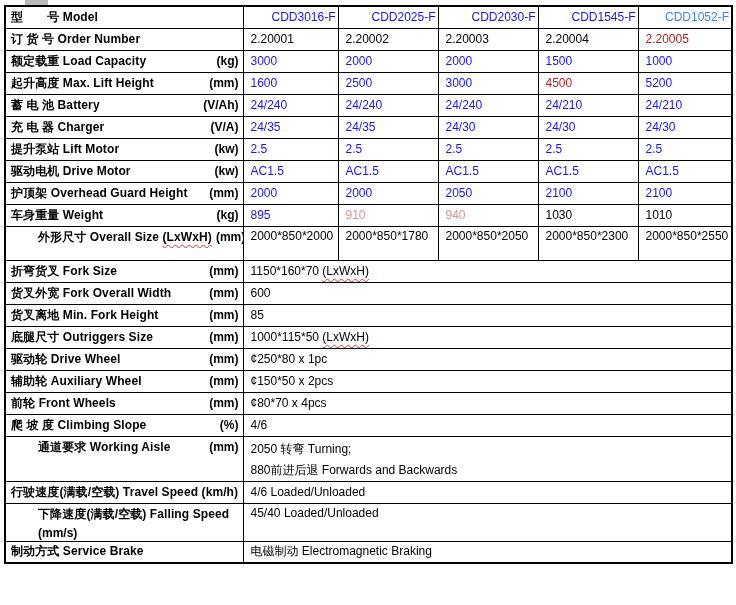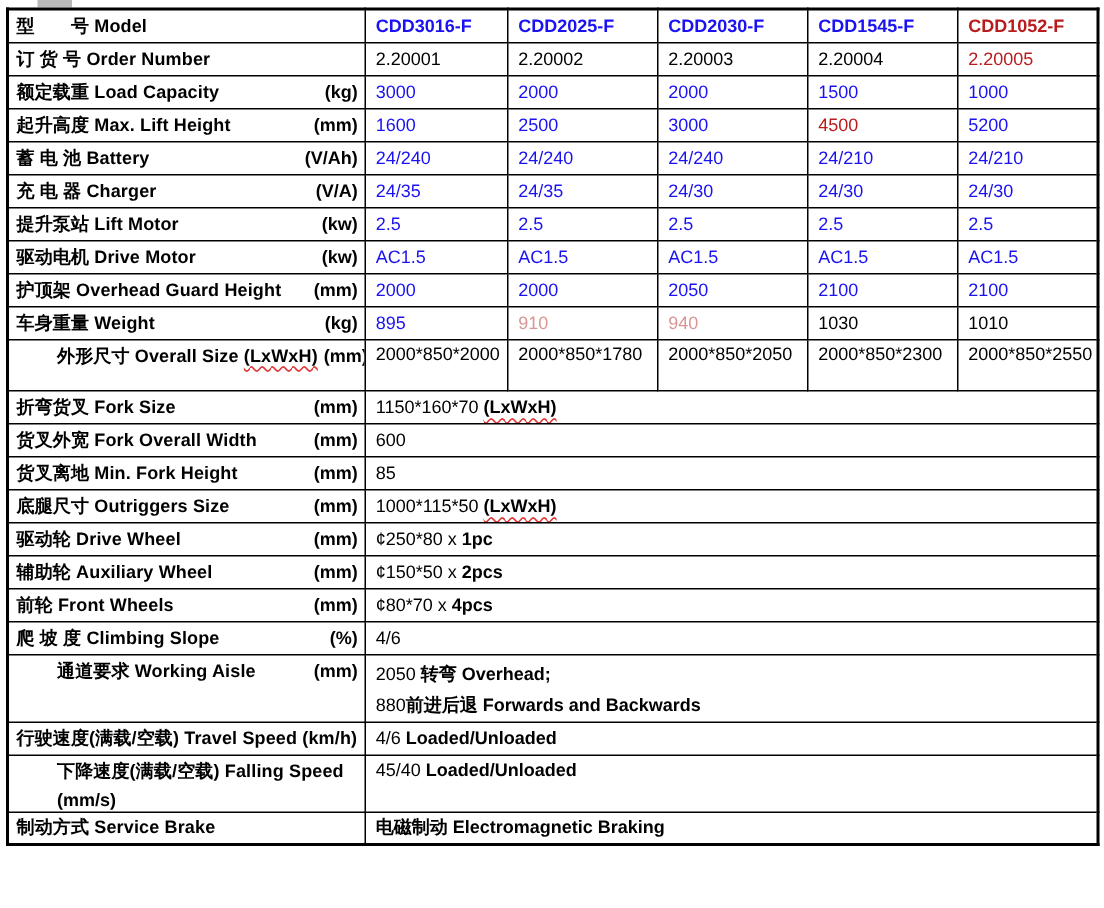--- a/index.html
+++ b/index.html
@@ -18,21 +18,21 @@
     border:1px solid #000; padding:0; vertical-align:middle;
     font-size:12px; color:#000; overflow:hidden;
   }
   .lblcell { padding:0 4px 0 5px; font-weight:bold;margin-left:24px; }
   .lblrow  { display:flex; justify-content:space-between; align-items:baseline; }
   .lt      { white-space:nowrap; letter-spacing:0.1px; }
   .unit    { font-weight:bold; white-space:nowrap; padding-left:4px; }
   .lbl2    { margin-top:3px; white-space:nowrap; }
   .valcell { padding:0 2px 0 7px; white-space:nowrap; }
   .valline { white-space:nowrap; line-height:21px; }
-  .b       { font-weight:bold; }
+  .b       { font-weight:normal;text-align:right; }
   .sq      {
     text-decoration-line:underline; text-decoration-style:wavy;
     text-decoration-color:#e03333; text-decoration-thickness:1px;
     text-underline-offset:3px;
   }
   tr.h22 { height:22px; }
   tr.h34 { height:34px; }
   tr.h44 { height:44px; }
   tr.h38 { height:38px; }
   tr.vtop td { vertical-align:top; }
@@ -58,21 +58,21 @@
       <tr class="h22">
     <td class="lblcell">
           <div class="lblrow">
             <span class="lt">型　　号 Model</span>
           </div>
         </td>
     <td class="valcell b" style="color: rgb(26, 18, 240);">CDD3016-F</td>
     <td class="valcell b" style="color: rgb(26, 18, 240);">CDD2025-F</td>
     <td class="valcell b" style="color: rgb(26, 18, 240);">CDD2030-F</td>
     <td class="valcell b" style="color: rgb(26, 18, 240);">CDD1545-F</td>
-    <td class="valcell b" style="color: #b91c1c; margin-top: 48px;">CDD1052-F</td>
+    <td class="valcell b" style="color: #3b82f6; margin-top: 48px;">CDD1052-F</td>
   </tr>
 
   <tr class="h22">
     <td class="lblcell">
           <div class="lblrow">
             <span class="lt">订 货 号 Order Number</span>
             <span class="unit"></span>
           </div>
         </td>
     <td class="valcell" style="color: rgb(0, 0, 0);">2.20001</td>
@@ -289,21 +289,21 @@
   </tr>
 
   <tr class="h44 vtop">
     <td class="lblcell">
           <div class="lblrow">
             <span class="lt">通道要求 Working Aisle</span>
             <span class="unit">(mm)</span>
           </div>
         </td>
     <td class="valcell" colspan="5">
-      <div class="valline"><span>2050 </span><span class="b">转弯 Overhead;</span></div>
+      <div class="valline"><span>2050 </span><span class="b">转弯 Turning;</span></div>
       <div class="valline"><span>880</span><span class="b">前进后退 Forwards and Backwards</span></div>
     </td>
   </tr>
 
   <tr class="h22">
     <td class="lblcell">
           <div class="lblrow">
             <span class="lt">行驶速度(满载/空载) Travel Speed (km/h)</span>
           </div>
         </td>

